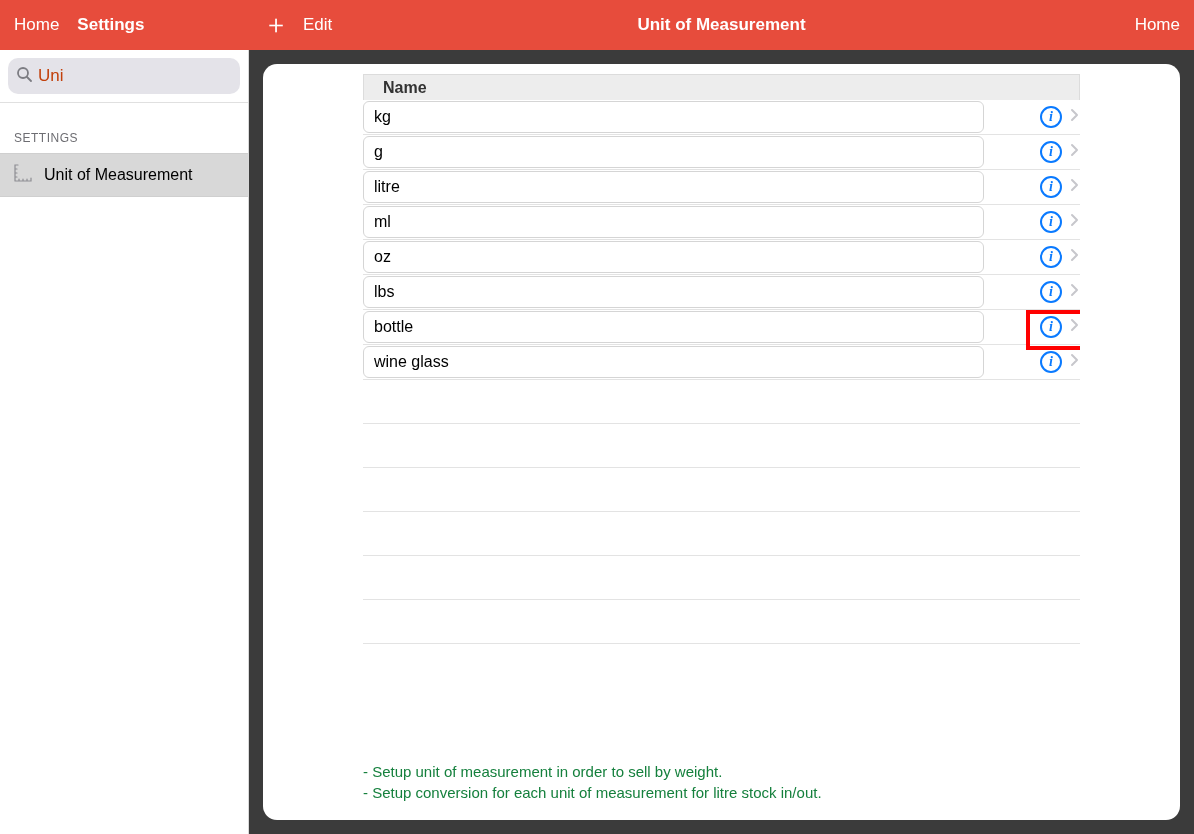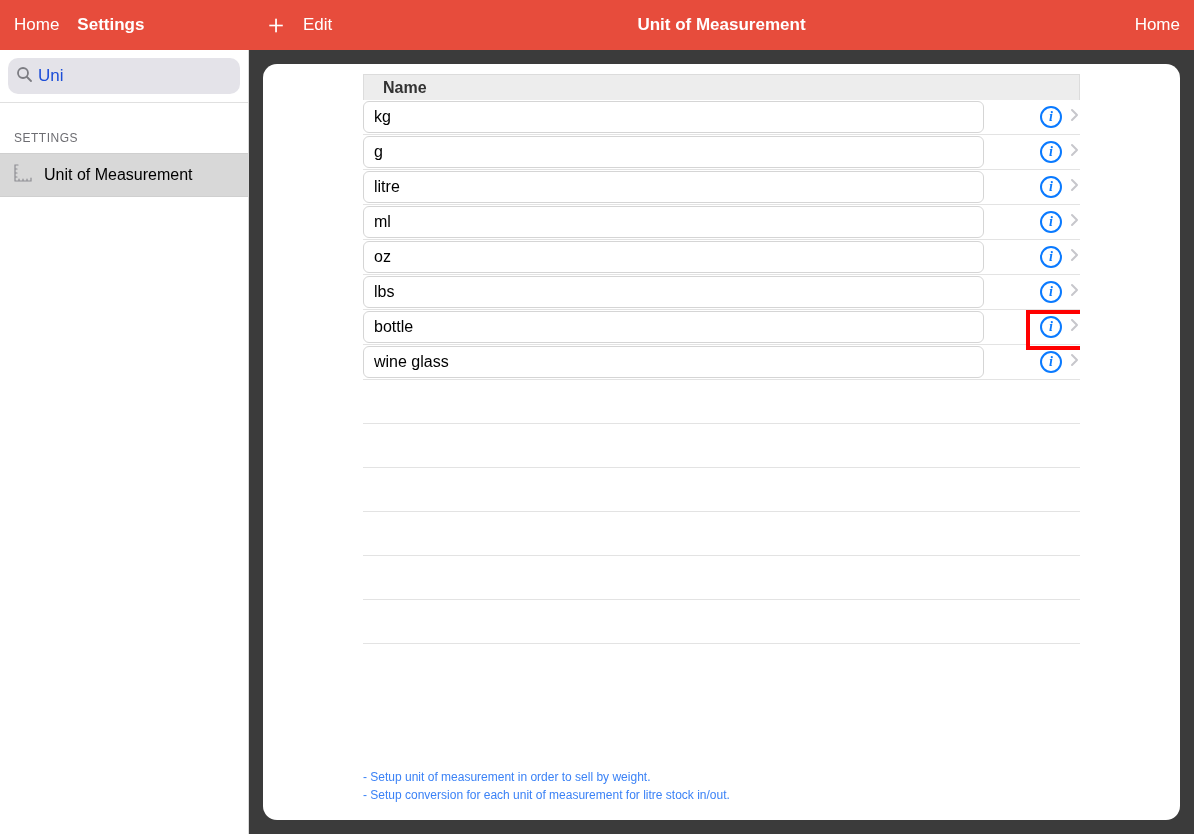--- a/index.html
+++ b/index.html
@@ -90,21 +90,21 @@
     .search {
       background: #e4e3e9;
       border-radius: 10px;
       height: 36px;
       display: flex; align-items: center;
       padding: 0 8px;
       gap: 6px;
     }
     .search input {
       flex:1; border:none; background:transparent; outline:none;
-      font-size: 17px; color:#1d4ed8;
+      font-size: 17px; color:#c2410c;
     }
     .search .mag { color:#7c7c82; }
     .search .clear {
       width:18px; height:18px; border-radius:50%; background:#8e8e93;
       display:flex; align-items:center; justify-content:center;
       color:#e4e3e9; font-size:11px; line-height:1;
     }
     .section-label {
       font-size: 12px; color:#6d6d72; letter-spacing: 0.5px;
       padding: 28px 14px 8px;
@@ -178,21 +178,21 @@
       right: -6px;
       top: -6px;
       width: 60px;
       height: 40px;
       border: 4px solid #ff0000;
       pointer-events:none;
     }
     .row.empty { height:44px; }
     .foot {
       padding: 10px 100px 16px;
-      font-size:12px; color:#3b82f6;
+      font-size:15px; color:#15803d;
       line-height:1.45;
     }
   </style>
 </head>
 <body>
 
 <div class="root">
 
 
   <div class="toolbar">

